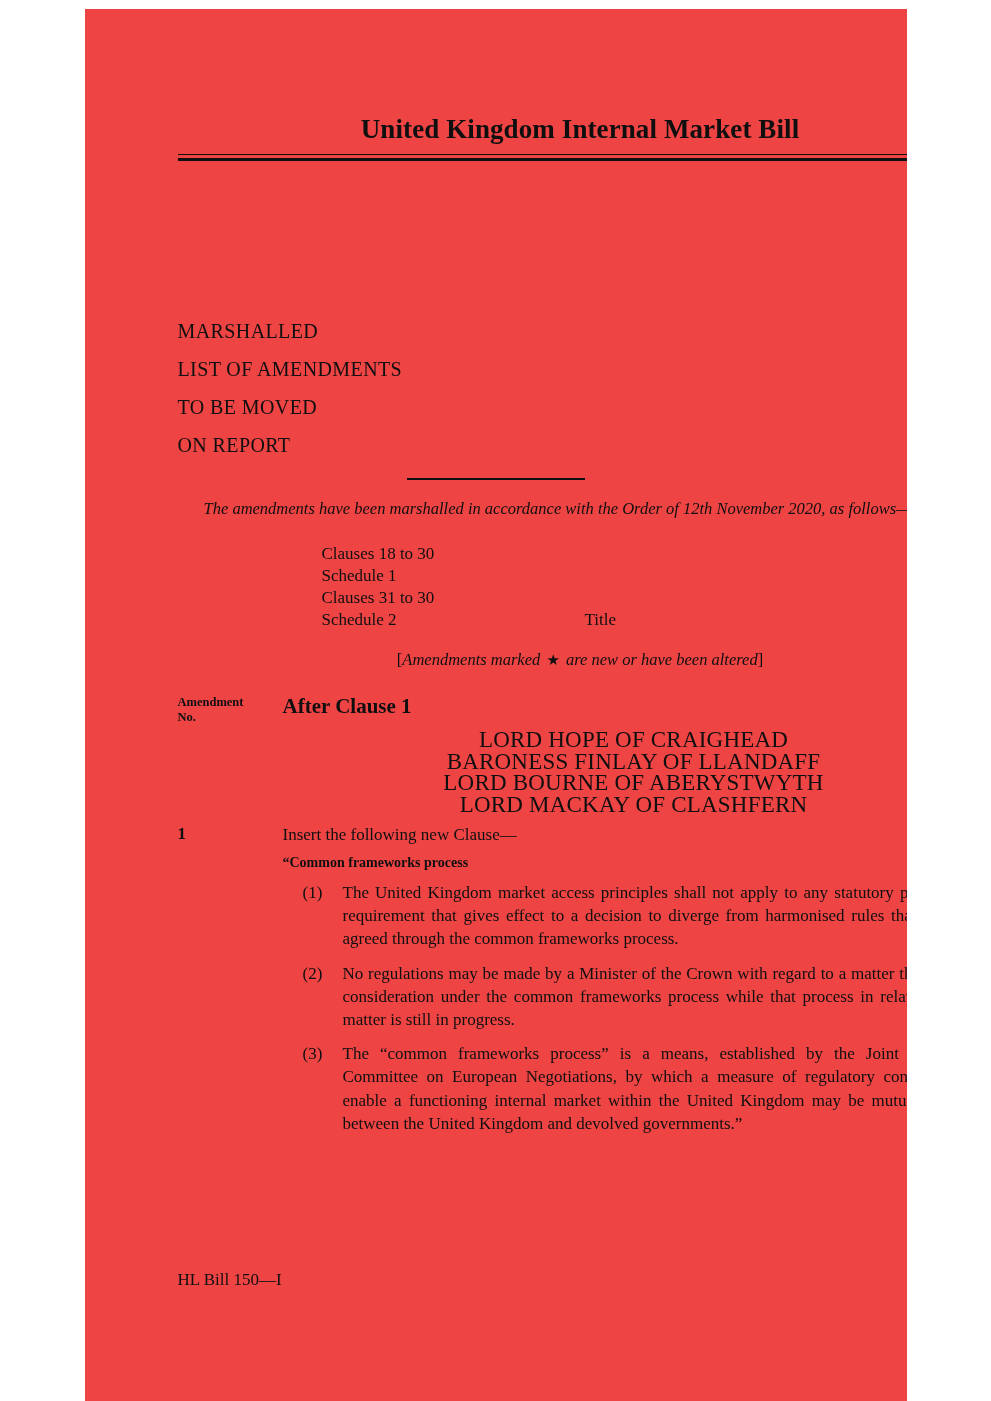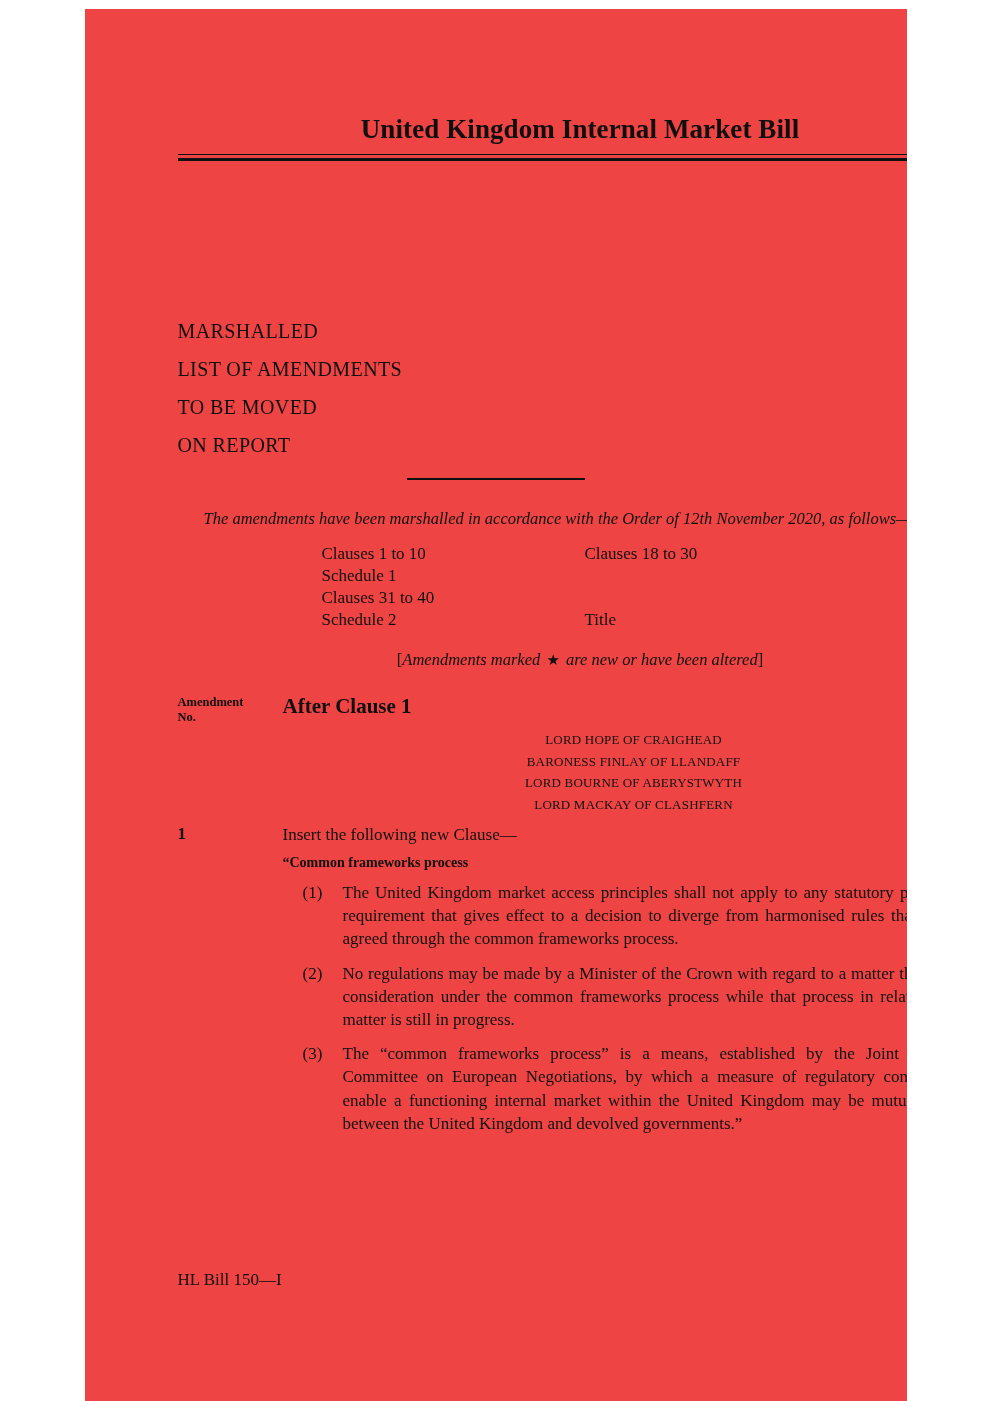--- a/index.html
+++ b/index.html
@@ -71,21 +71,21 @@
     margin: 0 auto;
     width: 178px;
     height: 2px;
     background: #100f10;
   }
 
   
   .intro {
     position: absolute;
     left: 93px;
-    top: 499px;
+    top: 489px;
     width: 807px;
     font-size: 16.5px;
     font-style: italic;
     line-height: 22px;
     text-align: justify;
     text-indent: 26px;
   }
 
   
   .index-cols {
@@ -150,21 +150,21 @@
     font-weight: bold;
   }
 
   
   .sponsors {
     position: absolute;
     left: 198px;
     top: 720px;
     width: 702px;
     text-align: center;
-    font-size: 13px;
+    font-size: 23px;
     line-height: 21.5px;
     letter-spacing: 0.2px;
   }
 
   
   .amend-number {
     position: absolute;
     left: 93px;
     top: 815px;
     font-size: 17px;
@@ -247,28 +247,27 @@
     <div>TO BE MOVED</div>
     <div>ON REPORT</div>
   </div>
 
   <div class="short-rule"></div>
 
   <div class="intro">The amendments have been marshalled in accordance with the Order of 12th November 2020, as follows—</div>
 
   <div class="index-cols">
     <div class="index-row">
-      <div class="col-l">Clauses 1 to 10</div>
       <div class="col-r">Clauses 18 to 30</div>
     </div>
     <div class="index-row">
       <div class="col-l">Schedule 1</div>
     </div>
     <div class="index-row">
-      <div class="col-r">Clauses 31 to 40</div>
+      <div class="col-r">Clauses 31 to 30</div>
     </div>
     <div class="index-row">
       <div class="col-l">Schedule 2</div>
       <div class="col-r">Title</div>
     </div>
   </div>
 
   <div class="star-note">
     <span class="brk">[</span><span class="ital">Amendments marked </span><span class="star">★</span><span class="ital"> are new or have been altered</span><span class="brk">]</span>
   </div>

